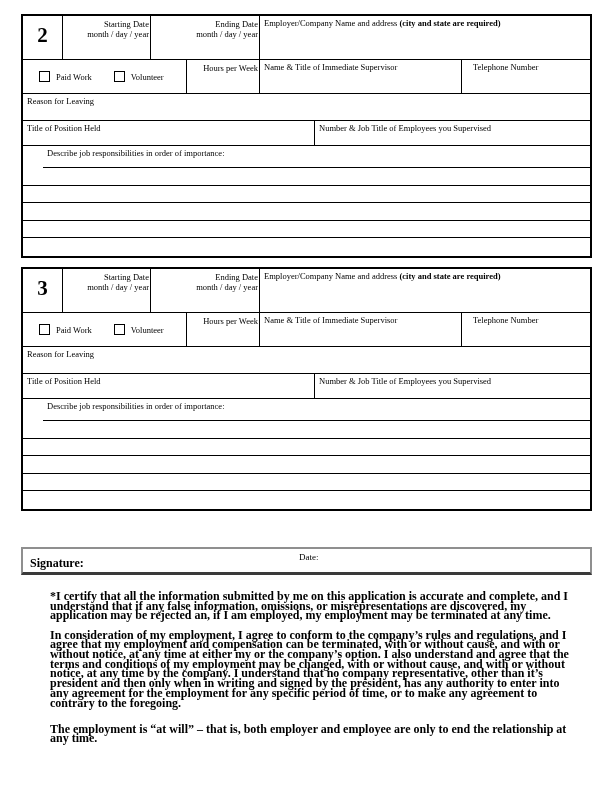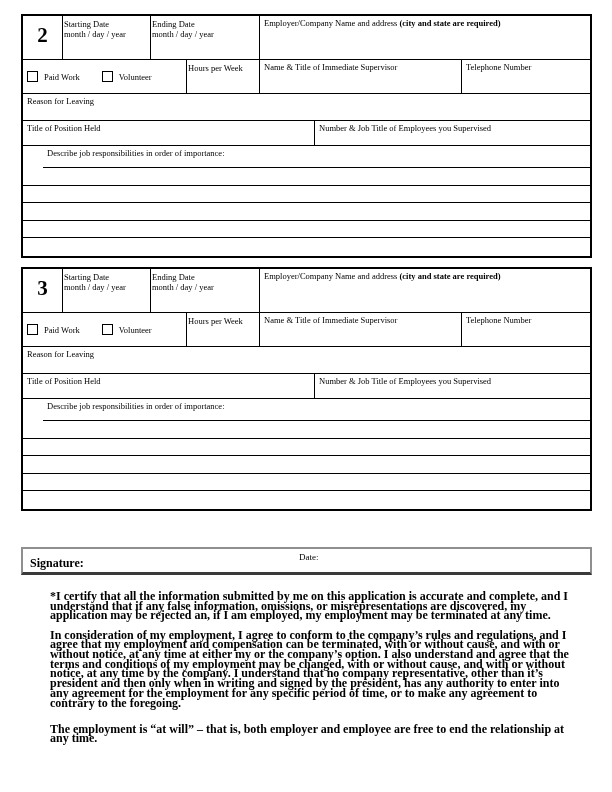--- a/index.html
+++ b/index.html
@@ -26,31 +26,31 @@
   .row.last { border-bottom: none; }
   .cell { border-right: 1px solid #000; position: relative; overflow: hidden; }
   .cell.end { border-right: none; }
   .r1 { height: 44px; }
   .r2 { height: 34px; }
   .r-reason { height: 27px; }
   .r-title { height: 25px; }
   .r-desc { height: 22px; margin-left: 20px; }
   .r-blank { height: 17.5px; }
   .lbl { font-size: 8.5px; line-height: 10px; display: block; padding: 2px 4px; }
-  .lbl.center { text-align: left; padding: 3px 1px 0 1px; }
+  .lbl.center { text-align: right; padding: 3px 1px 0 1px; }
   .bold { font-weight: bold; }
   .num-cell { width: 40px; display: flex; align-items: center; justify-content: center; }
   .entry-num { font-size: 21px; font-weight: bold; line-height: 1; padding-bottom: 4px; }
   .start-cell { width: 88px; }
   .end-cell { width: 109px; }
   .employer-cell { flex: 1; }
-  .paid-cell { width: 164px; display: flex; align-items: center; padding-left: 4px; }
+  .paid-cell { width: 164px; display: flex; align-items: center; padding-left: 16px; }
   .hours-cell { width: 73px; }
   .super-cell { width: 202px; }
-  .phone-cell { flex: 1; }
+  .phone-cell { flex: 1; margin-left: 7px; }
   .pos-cell { width: 292px; }
   .supvd-cell { flex: 1; }
   .checkbox {
     width: 11px; height: 11px;
     border: 1px solid #000;
     background: #fff;
     display: inline-block;
     flex: none;
   }
   .cb-label { font-size: 8.5px; margin-left: 6px; }
@@ -206,16 +206,16 @@
   <div class="sigbox">
     <span class="sig-label">Signature:</span>
     <span class="date-label">Date:</span>
     <div style="position:absolute;left:55px;bottom:0;width:210px;height:100%;"></div>
     <div style="position:absolute;left:305px;top:0;width:200px;height:100%;"></div>
   </div>
 
   <div class="legal">
     <p>*I certify that all the information submitted by me on this application is accurate and complete, and I understand that if any false information, omissions, or misrepresentations are discovered, my application may be rejected an, if I am employed, my employment may be terminated at any time.</p>
     <p class="wide-gap">In consideration of my employment, I agree to conform to the company’s rules and regulations, and I agree that my employment and compensation can be terminated, with or without cause, and with or without notice, at any time at either my or the company’s option. I also understand and agree that the terms and conditions of my employment may be changed, with or without cause, and with or without notice, at any time by the company. I understand that no company representative, other than it’s president and then only when in writing and signed by the president, has any authority to enter into any agreement for the employment for any specific period of time, or to make any agreement to contrary to the foregoing.</p>
-    <p>The employment is “at will” – that is, both employer and employee are free to end the relationship at any time.</p>
+    <p>The employment is “at will” – that is, both employer and employee are only to end the relationship at any time.</p>
   </div>
 
 </div>
 
 </body></html>

